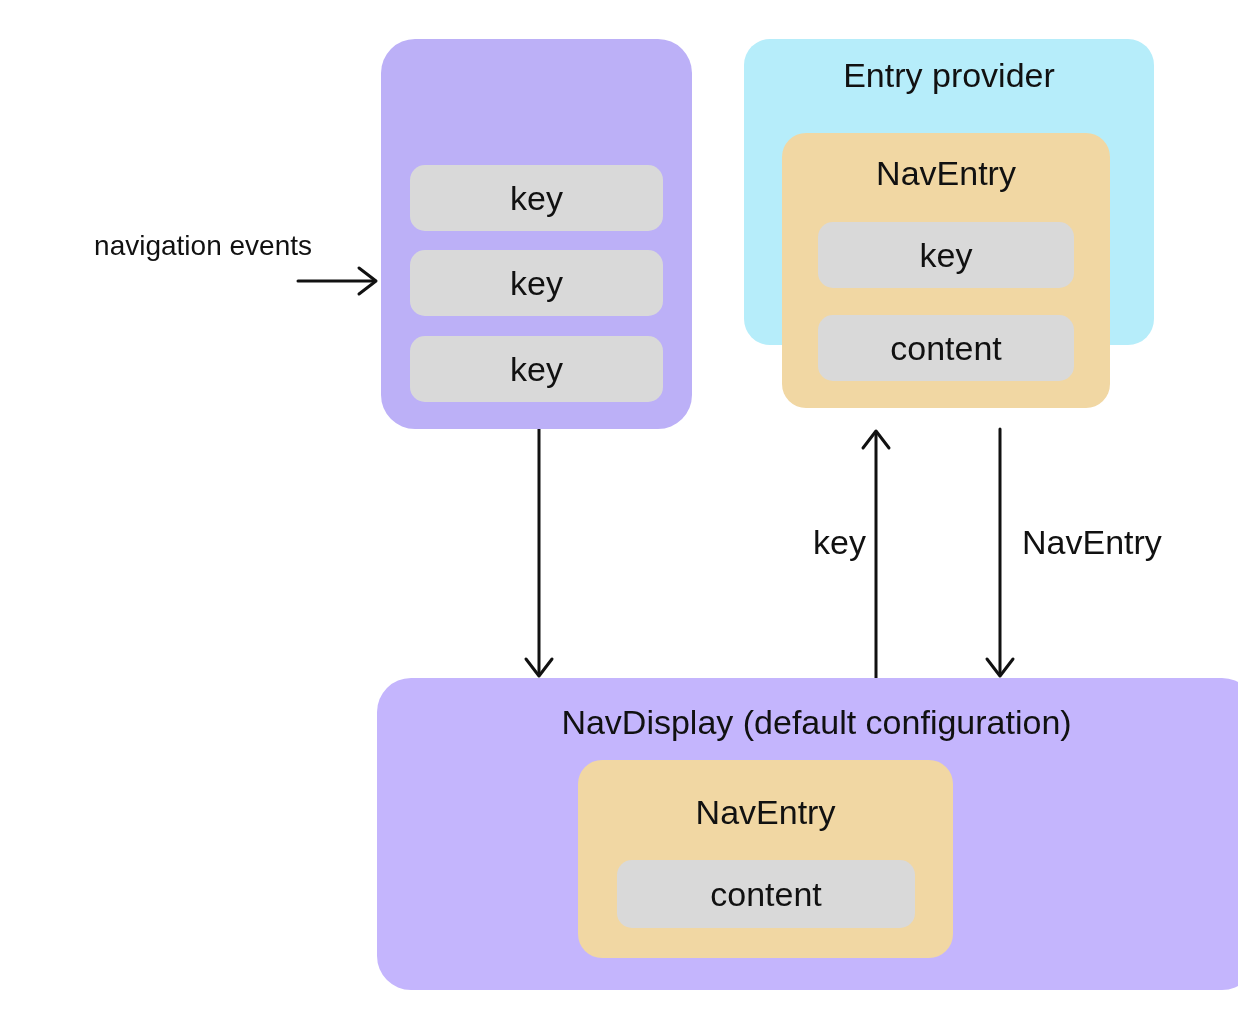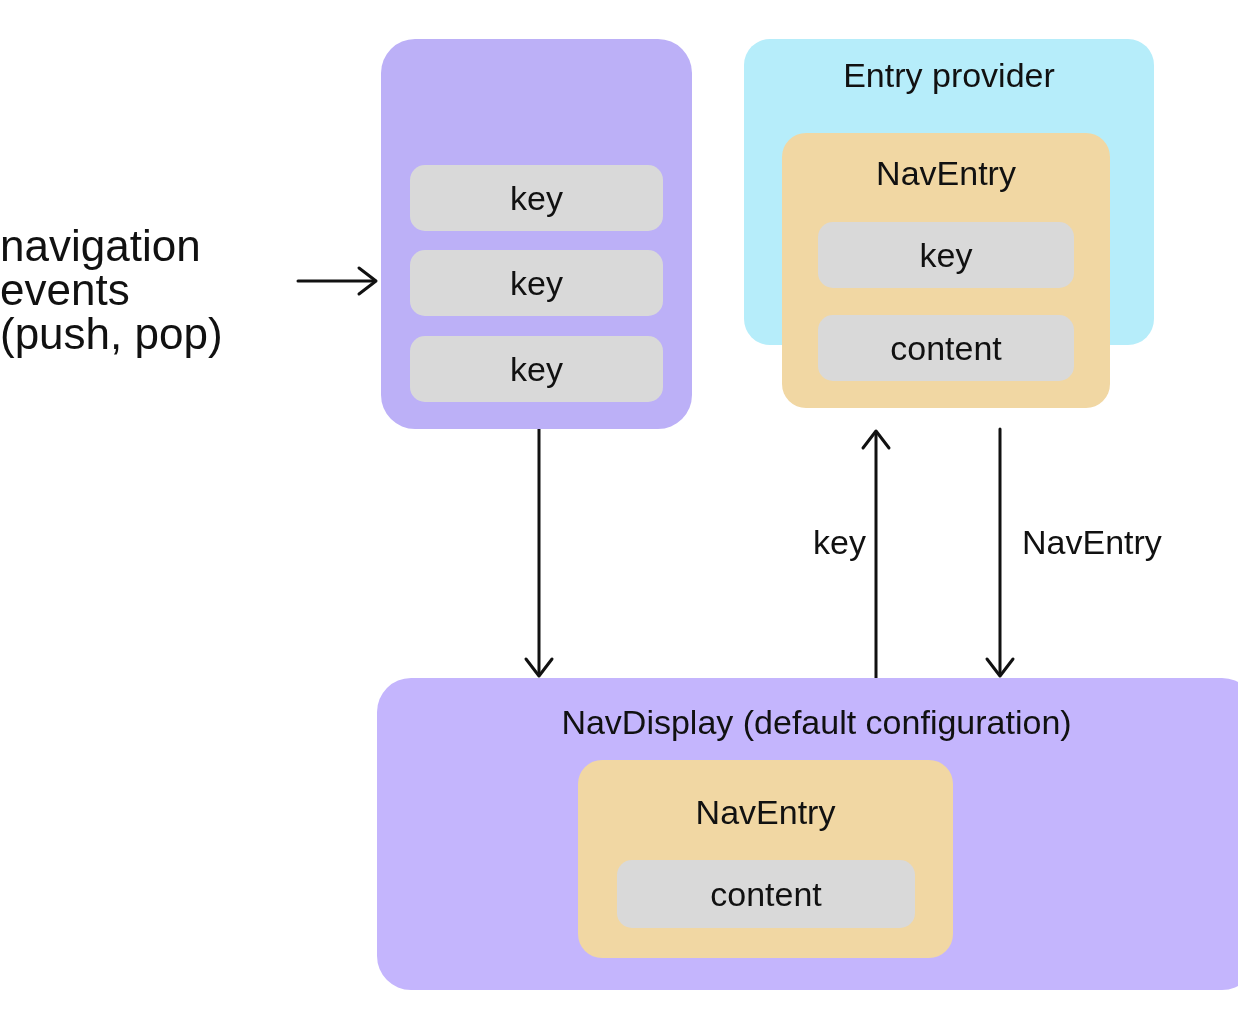--- a/index.html
+++ b/index.html
@@ -87,22 +87,22 @@
   .pill.ep-key { top: 89px; }
   .pill.ep-content { top: 182px; }
   .nav-display .nav-entry-box .pill {
     left: 39px; top: 100px;
     width: 298px; height: 68px;
   }
   .ext-label {
     position: absolute;
     left: 0px; top: 224px;
     width: 312px;
-    text-align: left;
-    font-size: 44px;
+    text-align: right;
+    font-size: 28px;
     line-height: 44px;
   }
   .arrow-label {
     position: absolute;
     font-size: 34px;
     line-height: 40px;
     white-space: nowrap;
   }
   .arrow-label.key-label {
     left: 718px; top: 522px;
@@ -138,21 +138,20 @@
     </g>
 
     <g stroke="#111111" stroke-width="3" fill="none" stroke-linecap="round" stroke-linejoin="round">
       <line x1="1000" y1="429" x2="1000" y2="673"></line>
       <polyline points="987,659 1000,676 1013,659"></polyline>
     </g>
   </svg>
 
   <div class="ext-label">
     <div>navigation events</div>
-    <div>(push, pop)</div>
   </div>
 
   <div class="box back-stack">
     <div class="pill bs-key-1">key</div>
     <div class="pill bs-key-2">key</div>
     <div class="pill bs-key-3">key</div>
   </div>
 
   <div class="box entry-provider">
     <div class="box-title" style="top:16px;">Entry provider</div>

